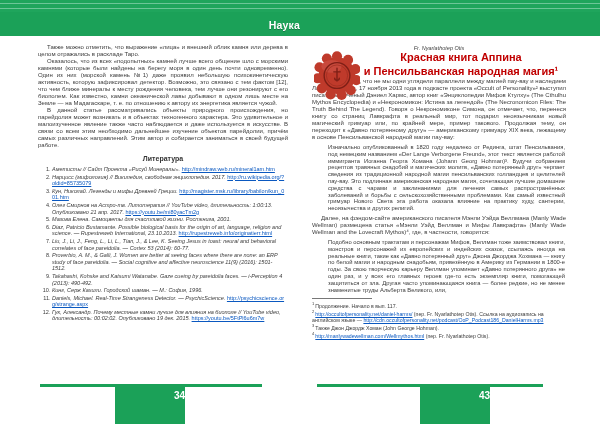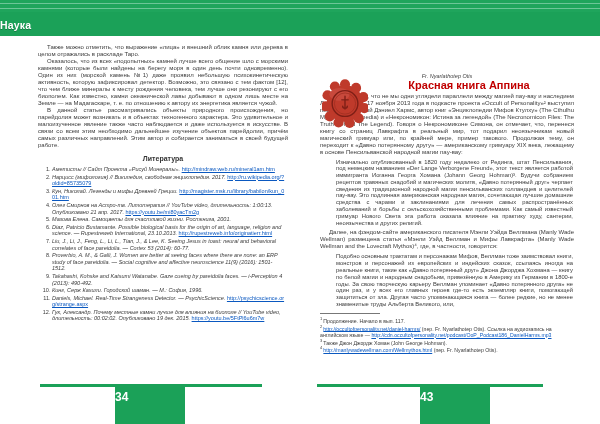--- a/index.html
+++ b/index.html
@@ -12,30 +12,30 @@
     background:linear-gradient(to bottom,
       #1fa55c 0, #1fa55c 3px,
       #6cc698 3px, #6cc698 4.5px,
       #1fa55c 4.5px, #1fa55c 8px,
       #6cc698 8px, #6cc698 9.5px,
       #1fa55c 9.5px, #1fa55c 12px,
       #1ba158 12px, #1ba158 36px);
   }
   .header-title {
     position:absolute; top:17px; height:16px; line-height:16px;
-    color:#ffffff; font-weight:700; font-size:10.5px; text-align:left;
+    color:#ffffff; font-weight:700; font-size:10.5px; text-align:right;
     letter-spacing:0.2px; text-shadow:0 0.5px 0 rgba(0,0,0,0.25);
   }
   .header-title.left  { left:0;   width:300px; }
   .header-title.right { left:300px; width:300px; }
 
   
   .page { position:absolute; top:44px; overflow:hidden; }
   .page-left  { left:38px;  width:250px; height:338px; }
-  .page-right { left:320px; width:254px; height:340px;margin-top:28px; }
+  .page-right { left:312px; width:254px; height:340px; }
 
   .page p.body-par {
     font-size:6px; line-height:7px; text-align:justify; text-indent:9px;
     color:#3b3b3b;
   }
 
   
   .lit-heading { font-size:7px; font-weight:700; text-align:center; margin:6px 0 4px 0; color:#333; }
   ol.lit-list { margin-left:14px; margin-right:2px; }
   ol.lit-list li { font-size:5.5px; line-height:6.6px; text-align:left; margin-bottom:1px; color:#3b3b3b; }
@@ -59,21 +59,21 @@
   .fn-divider { width:60px; border-top:0.5px solid #777; margin-top:5px; margin-bottom:2px; }
   .footnote { font-size:5.2px; line-height:6.1px; text-align:left; color:#3b3b3b; word-break:break-word; }
   .footnote sup { font-size:4px; vertical-align:super; }
 
   
   .footer-bar { position:absolute; top:384px; height:3px; background:#1ba158; }
   .footer-bar.left  { left:40px;  width:222px; }
   .footer-bar.right { left:317px; width:226px; }
   .page-box {
     position:absolute; top:387px; width:70px; height:37px; background:#1ba158;
-    color:#ffffff; font-weight:700; font-size:12px; text-align:left; padding-top:3px;
+    color:#ffffff; font-weight:700; font-size:10px; text-align:right; padding-top:3px;
   }
   .page-box.left  { left:115px; }
   .page-box.right { left:420px; }
 </style>
 </head>
 <body>
 
 <div class="header">
   <div class="header-title left">Наука</div>
 </div>
@@ -119,20 +119,21 @@
     <ellipse cx="38" cy="34" rx="22" ry="14" fill="#d0564a" opacity="0.55"></ellipse>
     <circle cx="50" cy="54" r="28" fill="none" stroke="#7e1f16" stroke-width="3"></circle>
     <circle cx="50" cy="54" r="23" fill="none" stroke="#9a2b1f" stroke-width="1.5"></circle>
     <path d="M50 38 L50 66 M43 46 L57 46 M45 60 C45 66 55 66 55 60" stroke="#7e1f16" stroke-width="3" fill="none" stroke-linecap="round"></path>
   </svg>
 
   <div class="author-line">Fr. Nyarlathotep Otis</div>
 
   <div class="title-block">
     <div class="doc-title">Красная книга Аппина</div>
+    <div class="doc-title">и Пенсильванская народная магия¹</div>
   </div>
 
   <p class="body-par">Показательно, что не мы одни углядели параллели между магией пау-вау и наследием Лавкрафта. Так, 17 ноября 2013 года в подкасте проекта «Occult of Personality»² выступил писатель и учёный Дэниел Хармс, автор книг «Энциклопедии Мифов Ктулху» (The Cthulhu Mythos Encyclopedia) и «Некрономикон: Истина за легендой» (The Necronomicon Files: The Truth Behind The Legend). Говоря о Некрономиконе Симона, он отмечает, что, перенеся книгу со страниц Лавкрафта в реальный мир, тот подарил неоязычникам новый магический гримуар или, по крайней мере, пример такового. Продолжая тему, он переходит к «Давно потерянному другу» — американскому гримуару XIX века, лежащему в основе Пенсильванской народной магии пау-вау:</p>
   <div class="quote">Изначально опубликованный в 1820 году недалеко от Рединга, штат Пенсильвания, под немецким названием «Der Lange Verborgene Freund», этот текст является работой иммигранта Иоганна Георга Хомана (Johann Georg Hohman)³. Будучи собранием рецептов травяных снадобий и магических молитв, «Давно потерянный друг» черпает сведения из традиционной народной магии пенсильванских голландцев и целителей пау-вау. Это подлинная американская народная магия, сочетающая лучшие домашние средства с чарами и заклинаниями для лечения самых распространённых заболеваний и борьбы с сельскохозяйственными проблемами. Как самый известный гримуар Нового Света эта работа оказала влияние на практику худу, сантерии, неоязычества и других религий.</div>
   <p class="body-par">Далее, на фэндом-сайте американского писателя Мэнли Уэйда Веллмана (Manly Wade Wellman) размещена статья «Мэнли Уэйд Веллман и Мифы Лавкрафта» (Manly Wade Wellman and the Lovecraft Mythos)⁴, где, в частности, говорится:</p>
   <div class="quote">Подобно основным трактатам и персонажам Мифов, Веллман тоже заимствовал книги, монстров и персонажей из европейских и индейских сказок, ссылаясь иногда на реальные книги, такие как «Давно потерянный друг» Джона Джорджа Хохмана — книгу по белой магии и народным снадобьям, привезённую в Америку из Германии в 1800-е годы. За свою творческую карьеру Веллман упоминает «Давно потерянного друга» не один раз, и у всех его главных героев где-то есть экземпляр книги, помогающей защититься от зла. Другая часто упоминающаяся книга — более редкие, но не менее знаменитые труды Альберта Великого, или,</div>
 
   <div class="fn-divider"></div>
   <div id="footnotes">
       <div class="footnote"><sup>1 </sup><span>Продолжение. Начало в вып. 117.</span></div>

